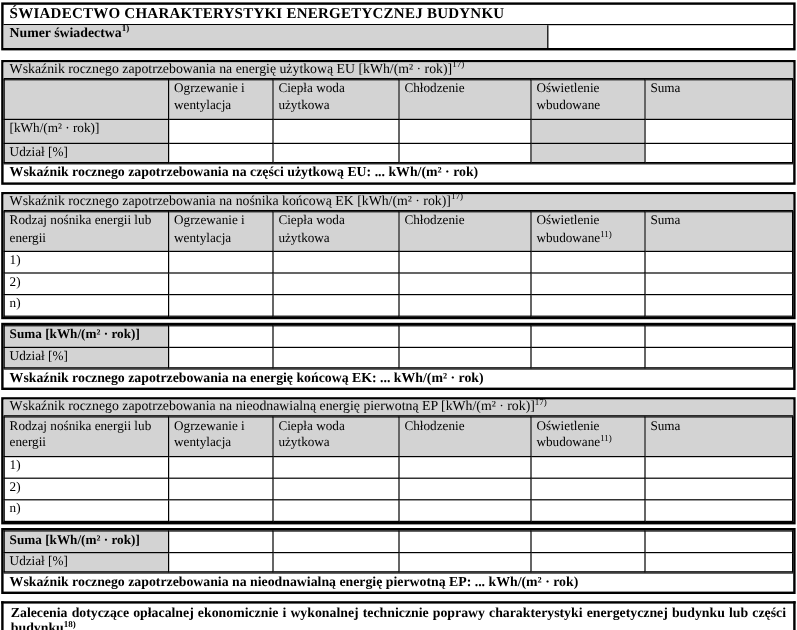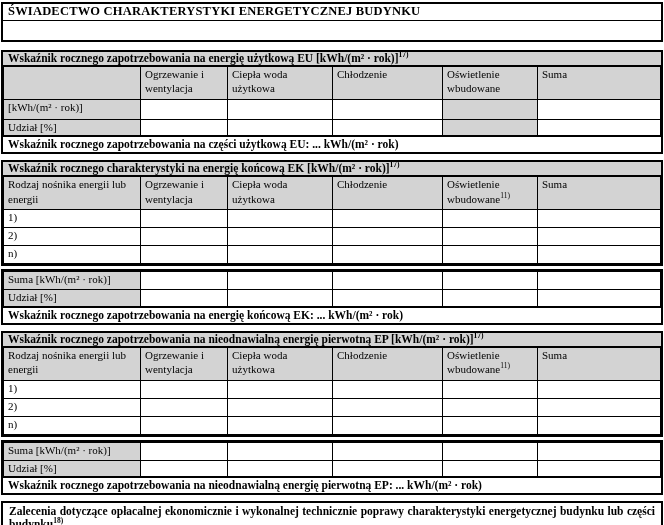--- a/index.html
+++ b/index.html
@@ -26,37 +26,37 @@
     width: 454px; border-right: 1px solid #000; font-weight: bold;
     font-size: 11.5px; padding: 1px 5px;
   }
   .numer-value { flex: 1; }
 
   .spacer8 { height: 8px; }
   .spacer6 { height: 6px; }
   .spacer3 { height: 3px; }
 
   .caption {
-    font-weight: bold; font-size: 11.5px; padding: 0 3px 1px 5px;
+    font-weight: normal; font-size: 11.5px; padding: 0 3px 1px 5px;
     border-bottom: 1px solid #000; background: #d3d3d3;
   }
   .summary {
     font-weight: bold; font-size: 11.5px; padding: 1px 5px 2px 5px;
     border-top: 1px solid #000;
   }
 
   table { border-collapse: collapse; width: 100%; table-layout: fixed; }
   td {
     border: 1px solid #000; font-size: 11px; line-height: 1.3;
     padding: 0 4px 1px 4px; vertical-align: top; overflow: hidden;
   }
   tr.hdr td { height: 33px; }
   tr.data td { height: 20px; margin-top: 27px; }
   tr.data2 td { height: 18px; }
-  tr.suma td { height: 18px; }
+  tr.suma td { height: 18px; font-weight: bold; }
   tr.udzial td { height: 15px; font-family: Liberation Serif, serif; }
   col.c0 { width: 137px; }
   col.c1 { width: 87px; }
   col.c2 { width: 105px; }
   col.c3 { width: 110px; }
   col.c4 { width: 95px; }
 
   .zalecenia {
     border: 2px solid #000; border-bottom: none;
     font-weight: bold; font-size: 11.5px; line-height: 13.5px;
@@ -64,20 +64,21 @@
   }
 </style>
 </head>
 <body>
 
 <div class="page">
 
   <div class="box">
     <div class="title-row">ŚWIADECTWO CHARAKTERYSTYKI ENERGETYCZNEJ BUDYNKU</div>
     <div class="numer-row">
+      <div class="numer-label gray"><span>Numer świadectwa</span><sup>1)</sup></div>
       <div class="numer-value"></div>
     </div>
   </div>
 
   <div class="spacer8"></div>
 
   <div class="box">
     <div class="caption"><span>Wskaźnik rocznego zapotrzebowania na energię użytkową EU [kWh/(m² · rok)]</span><sup>17)</sup></div>
     <table>
       <colgroup>
@@ -114,21 +115,21 @@
         <td></td>
       </tr>
     </tbody>
       </table>
     <div class="summary">Wskaźnik rocznego zapotrzebowania na części użytkową EU: ... kWh/(m² · rok)</div>
   </div>
 
   <div class="spacer6"></div>
 
   <div class="box">
-    <div class="caption"><span>Wskaźnik rocznego charakterystyki na energię końcową EK [kWh/(m² · rok)]</span><sup>17)</sup></div>
+    <div class="caption"><span>Wskaźnik rocznego zapotrzebowania na nośnika końcową EK [kWh/(m² · rok)]</span><sup>17)</sup></div>
     <table>
       <colgroup>
           <col class="c0">
           <col class="c1">
           <col class="c2">
           <col class="c3">
           <col class="c4">
           <col>
         </colgroup>
       <tbody>

